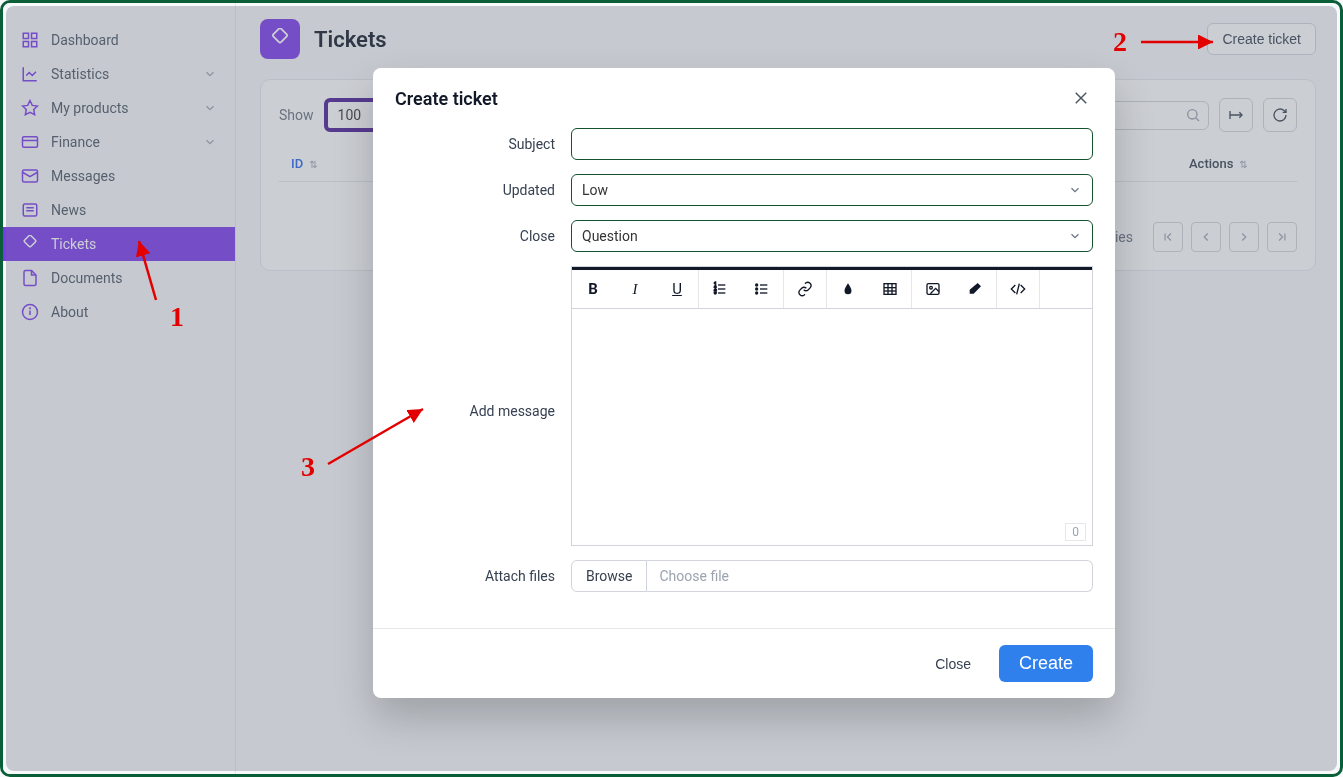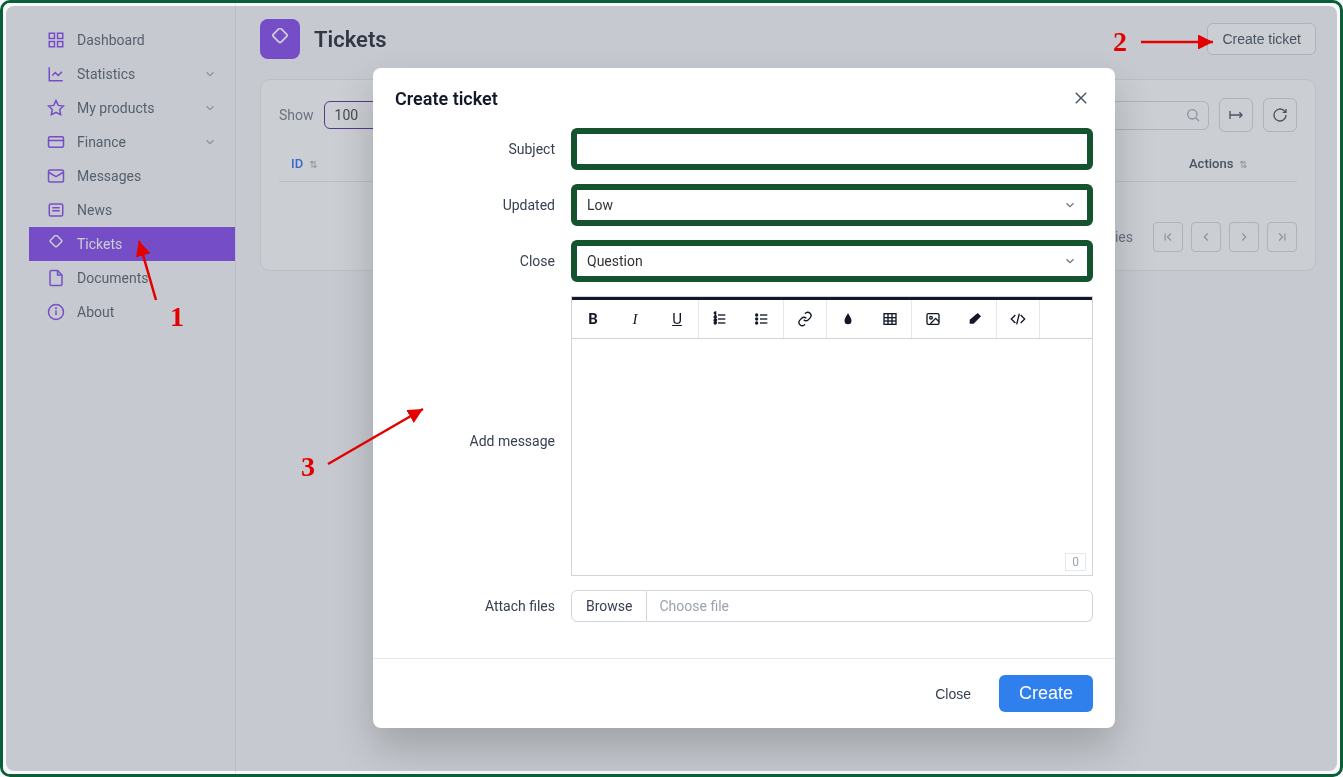--- a/index.html
+++ b/index.html
@@ -17,21 +17,20 @@
 }
 .app {
   display: flex;
   height: 100%;
 }
 .sidebar {
   width: 233px;
   background: #f8f9fb;
   border-right: 1px solid #e5e7eb;
   padding-top: 20px;
-  padding-left: 26px;
 }
 .nav-item {
   display: flex;
   align-items: center;
   padding: 8px 18px;
   color: #4b5563;
   cursor: pointer;
   gap: 12px;
   position: relative;
 }
@@ -93,21 +92,21 @@
   padding:18px;
 }
 .card-controls {
   display:flex;
   align-items:center;
   gap:10px;
   margin-bottom:14px;
 }
 .show-label { color:#6b7280; }
 .select-box {
-  border:1px solid #4c1d95;
+  border:4px solid #4c1d95;
   border-radius:6px;
   padding:5px 28px 5px 10px;
   background:#fff;
   position:relative;
 }
 .select-caret {
   position:absolute; right:8px; top:50%; transform:translateY(-50%);
   color:#6b7280; font-size:11px;
 }
 .search-wrap {
@@ -210,21 +209,21 @@
 .form-row.top { align-items:center; }
 .form-row .lbl {
   width:160px;
   text-align:right;
   color:#374151;
   font-size:14px;
 }
 .form-row .ctl { flex:1; }
 .text-input, .select-input {
   width:100%;
-  border:6px solid #14532d;
+  border:1px solid #14532d;
   border-radius:6px;
   padding:7px 10px;
   font-size:14px;
   background:#fff;
   position:relative;
 }
 .select-input { display:flex; align-items:center; }
 .select-input .caret { margin-left:auto; color:#6b7280; }
 .editor {
   border:1px solid #d1d5db;

